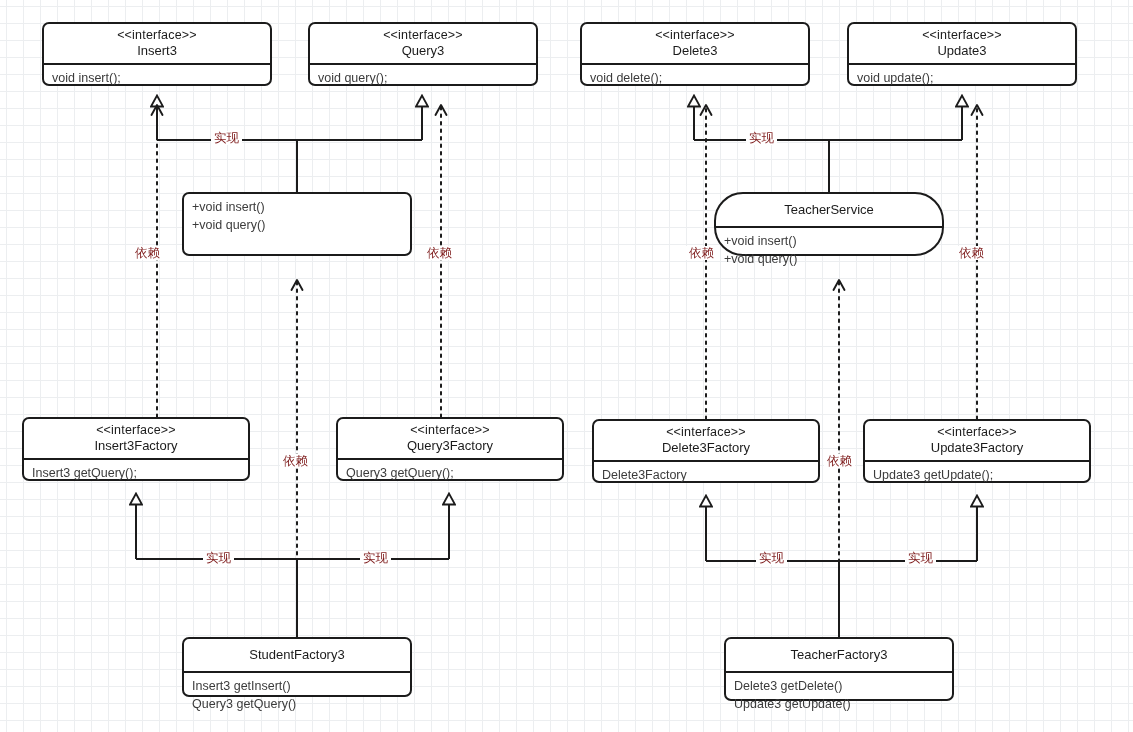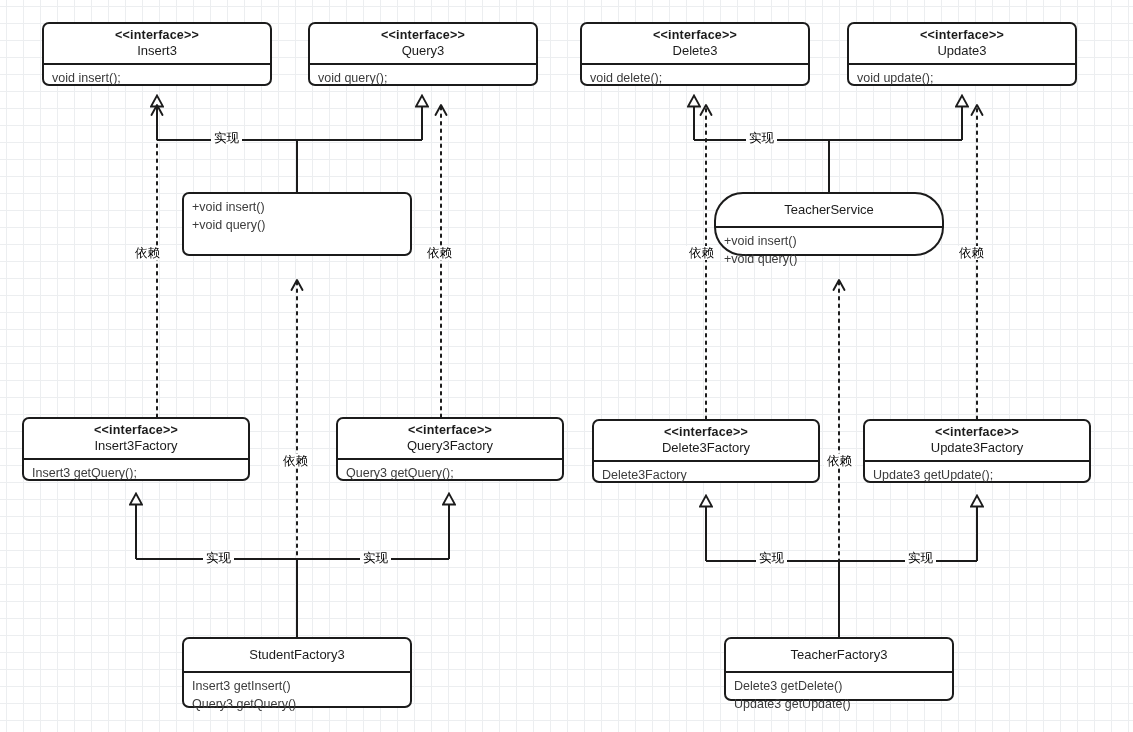--- a/index.html
+++ b/index.html
@@ -45,21 +45,21 @@
   .node-head {
     box-sizing: border-box;
     text-align: center;
     color: #1b1b1b;
     padding: 4px 6px 5px 6px;
     border-bottom: 2px solid #1b1b1b;
     line-height: 1.18;
   }
   .stereotype {
     font-size: 12.5px;
-    font-weight: bold;
+    font-weight: normal;
     letter-spacing: 0.2px;
     white-space: nowrap;
   }
   .cls-name {
     font-size: 13px;
     font-weight: normal;
     white-space: nowrap;
   }
   .node-head.plain {
     padding: 8px 6px 9px 6px;
@@ -70,21 +70,21 @@
     color: #3b3b3b;
     font-size: 12.5px;
     line-height: 1.45;
   }
   .node-body div {
     white-space: nowrap;
   }
   .edge-label {
     position: absolute;
     font-size: 12.5px;
-    color: #000000;
+    color: #7f1d1d;
     background: #ffffff;
     padding: 0 3px;
     white-space: nowrap;
     z-index: 6;
     line-height: 1.1;
   }
   .edge-label.cjk {
     font-family: "DejaVu Sans", sans-serif;
   }
 </style>
@@ -263,21 +263,21 @@
   <div class="node" style="left:863px; top:419px; width:228px; height:64px;">
     <div class="node-head">
       <div class="stereotype">&lt;&lt;interface&gt;&gt;</div>
       <div class="cls-name">Update3Factory</div>
     </div>
     <div class="node-body">
       <div>Update3 getUpdate();</div>
     </div>
   </div>
 
-  <div class="node" style="left:182px; top:637px; width:230px; height:71px;">
+  <div class="node" style="left:182px; top:637px; width:230px; height:60px;">
     <div class="node-head plain">
       <div class="cls-name">StudentFactory3</div>
     </div>
     <div class="node-body">
       <div>Insert3 getInsert()</div>
       <div>Query3 getQuery()</div>
     </div>
   </div>
 
   <div class="node" style="left:724px; top:637px; width:230px; height:64px;">

